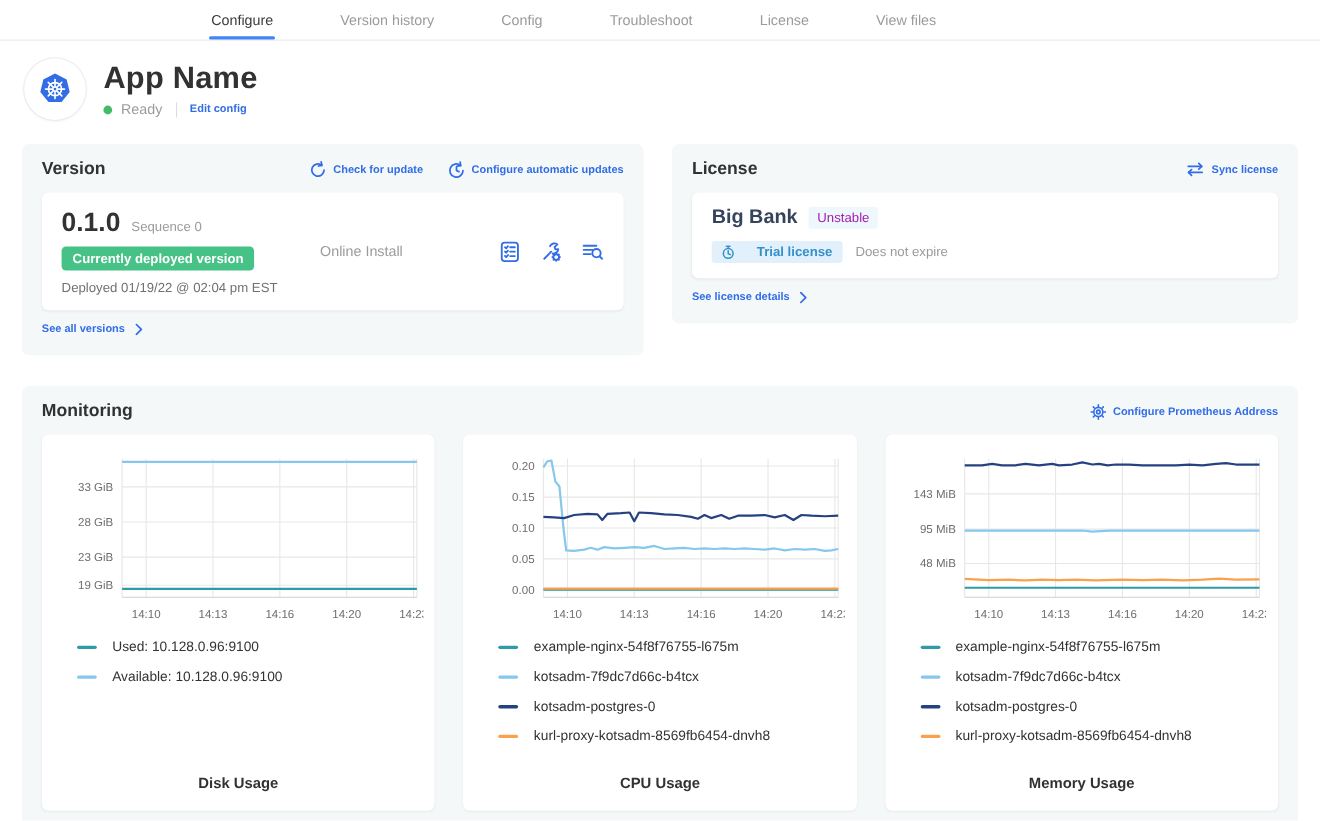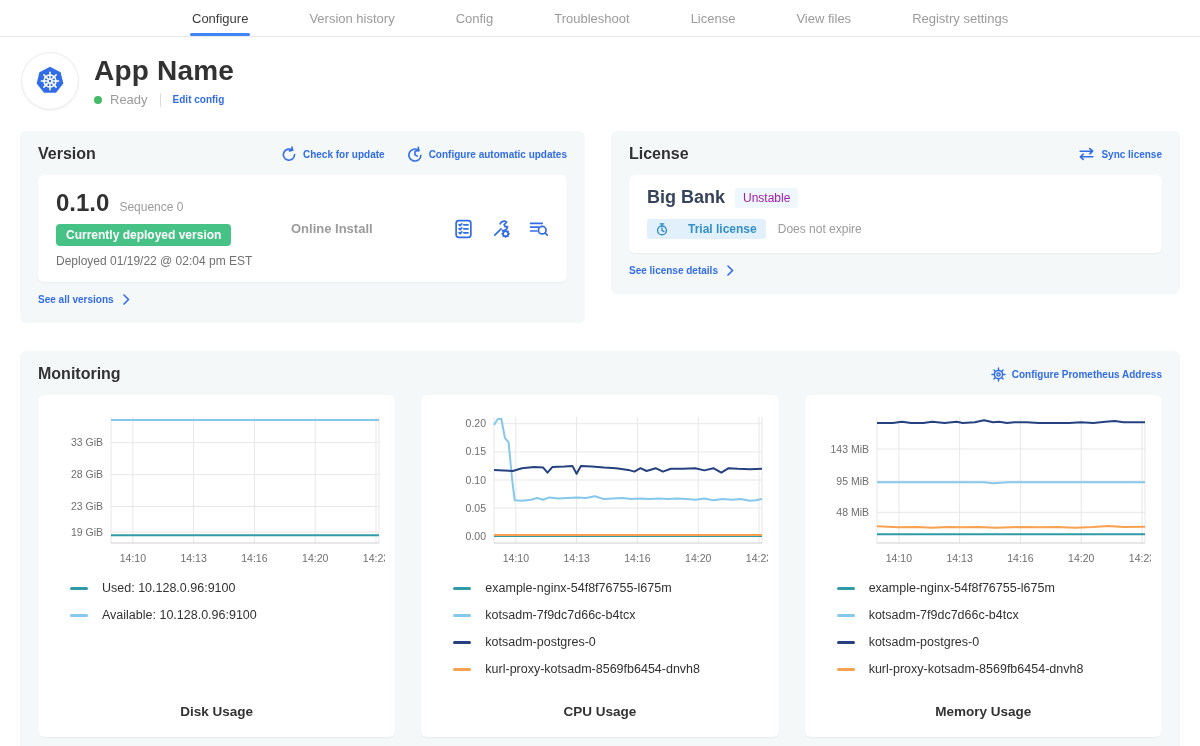--- a/index.html
+++ b/index.html
@@ -33,21 +33,21 @@
   .head-links { display:flex; gap:22px; }
   .white-card { background:#fff; border-radius:6px; box-shadow:0 1px 2px rgba(0,0,0,.05); }
 
   .version-inner { display:flex; align-items:center; padding:14px 18px; min-height:98px; }
   .v-col1 { width:235px; }
   .v-line1 { display:flex; align-items:baseline; gap:10px; }
   .v-number { font-size:24px; font-weight:bold; color:#323232; }
   .v-seq { font-size:12px; color:#9b9b9b; }
   .deployed-badge { display:inline-block; margin-top:7px; background:#47c287; color:#fff; font-size:12px; font-weight:bold; padding:4px 10px; border-radius:4px; }
   .deployed-at { margin-top:8px; font-size:12px; color:#717171; }
-  .v-col2 { flex:1; font-size:13px; font-weight:bold; color:#9b9b9b; }
+  .v-col2 { flex:1; font-size:13px; font-weight:normal; color:#9b9b9b; }
   .v-icons { display:flex; gap:18px; align-items:center; }
   .icon-btn { background:none; border:none; cursor:pointer; padding:0; display:flex; }
   .see-link { margin-top:12px; display:inline-flex; }
 
   .license-inner { padding:12px 18px 14px 18px; }
   .lic-line1 { display:flex; align-items:center; gap:10px; }
   .lic-name { font-size:18px; font-weight:bold; color:#36435c; }
   .badge-channel { background:#eef7fc; color:#a21caf; font-size:12px; padding:3px 8px; border-radius:3px; }
   .lic-line2 { display:flex; align-items:center; gap:12px; margin-top:11px; }
   .badge-trial { background:#e1f0fa; color:#3590ca; font-size:12px; font-weight:bold; padding:3px 9px; border-radius:3px; display:inline-flex; align-items:center; gap:20px; }
@@ -71,21 +71,20 @@
 <body>
 
 <nav class="topnav">
   <div class="tabs">
       <div class="tab active">Configure</div>
       <div class="tab">Version history</div>
       <div class="tab">Config</div>
       <div class="tab">Troubleshoot</div>
       <div class="tab">License</div>
       <div class="tab">View files</div>
-      <div class="tab">Registry settings</div>
     </div>
 </nav>
 
 <header class="app-header">
   <div class="k8s-badge">
     <svg width="44" height="44" viewBox="0 0 56 56">
       <polygon points="28,10 41.5,16.9 45,31.3 35.6,43.0 20.4,43.0 11,31.3 14.5,16.9" fill="#326de6"></polygon>
       <g stroke="#ffffff" stroke-width="1.9" stroke-linecap="round">
         <line x1="28" y1="17" x2="28" y2="39"></line>
         <line x1="17" y1="28" x2="39" y2="28"></line>

